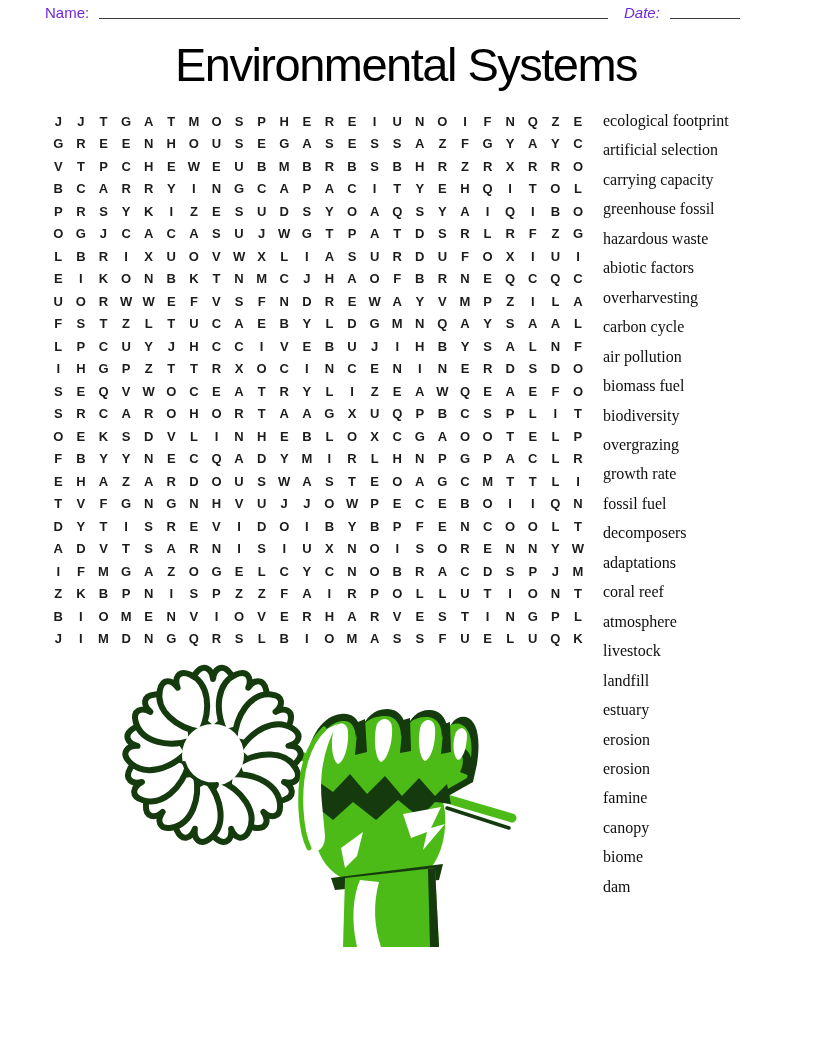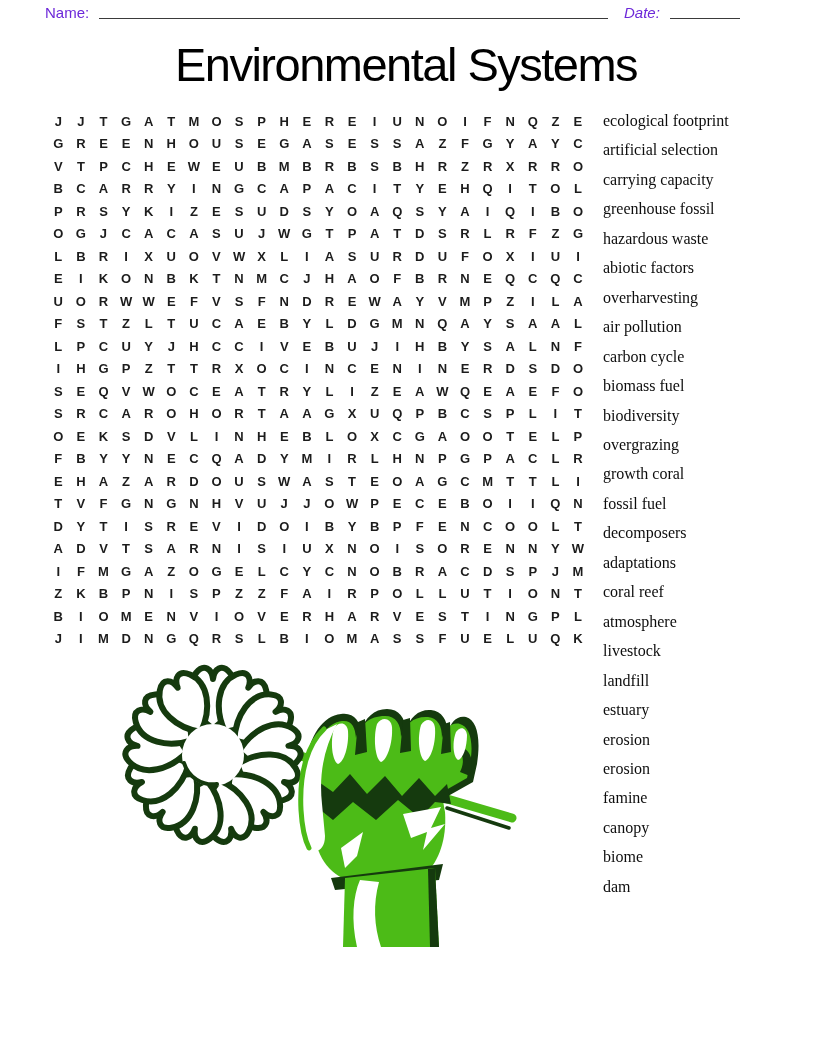--- a/index.html
+++ b/index.html
@@ -633,26 +633,26 @@
   </div>
 
 <ul class="words" id="word-list">
     <li>ecological footprint</li>
     <li>artificial selection</li>
     <li>carrying capacity</li>
     <li>greenhouse fossil</li>
     <li>hazardous waste</li>
     <li>abiotic factors</li>
     <li>overharvesting</li>
+    <li>carbon cycle</li>
     <li>air pollution</li>
-    <li>carbon cycle</li>
     <li>biomass fuel</li>
     <li>biodiversity</li>
     <li>overgrazing</li>
-    <li>growth coral</li>
+    <li>growth rate</li>
     <li>fossil fuel</li>
     <li>decomposers</li>
     <li>adaptations</li>
     <li>coral reef</li>
     <li>atmosphere</li>
     <li>livestock</li>
     <li>landfill</li>
     <li>estuary</li>
     <li>erosion</li>
     <li>erosion</li>

